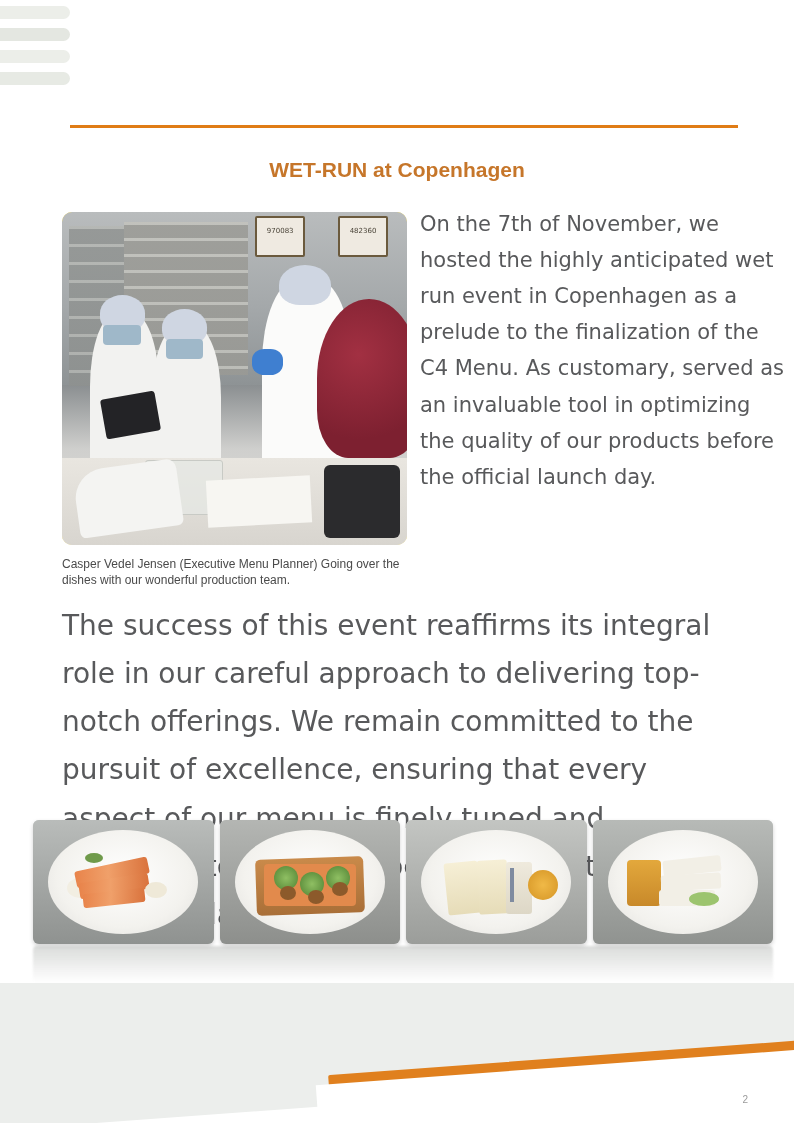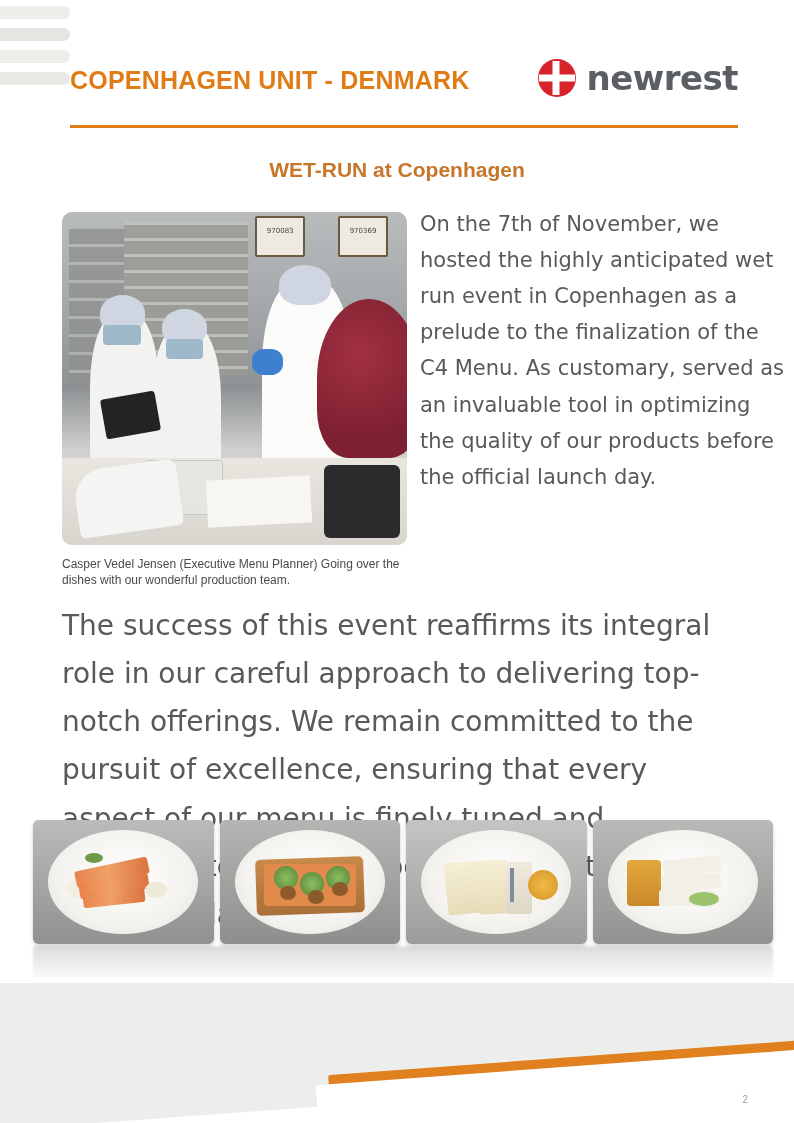--- a/index.html
+++ b/index.html
@@ -372,44 +372,33 @@
 <body>
 
 <div class="corner-stripes">
   <div class="stripe s1"></div>
   <div class="stripe s2"></div>
   <div class="stripe s3"></div>
   <div class="stripe s4"></div>
 </div>
 
 <div class="header">
-  <div class="header-title">COPENHAGEN UNIT - DENMARK</div>
-  <div class="logo-wrap">
-    <div class="logo-mark">
-      <svg width="40" height="40" viewBox="0 0 40 40" aria-hidden="true">
-        <circle cx="20" cy="20" r="19" fill="#d8232a"></circle>
-        <rect x="15.5" y="3" width="7" height="34" fill="#ffffff"></rect>
-        <rect x="2" y="16.5" width="36" height="7" fill="#ffffff"></rect>
-      </svg>
-    </div>
-    <div class="logo-text">newrest</div>
-  </div>
   <div class="header-rule"></div>
 </div>
 
 <div class="section-title">WET-RUN at Copenhagen</div>
 
 <div class="main-photo">
   <div class="scene">
     <div class="mp-wall"></div>
     <div class="mp-floorish"></div>
     <div class="mp-rack2"></div>
     <div class="mp-rack"></div>
     <div class="mp-sign a">970083</div>
-    <div class="mp-sign b">970369</div>
+    <div class="mp-sign b">482360</div>
     <div class="mp-person mp-p3"></div>
     <div class="mp-hair mp-h3"></div>
     <div class="mp-glove"></div>
     <div class="mp-person mp-p1"></div>
     <div class="mp-hair mp-h1"></div>
     <div class="mp-mask mp-m1"></div>
     <div class="mp-person mp-p2"></div>
     <div class="mp-hair mp-h2"></div>
     <div class="mp-mask mp-m2"></div>
     <div class="mp-red"></div>

